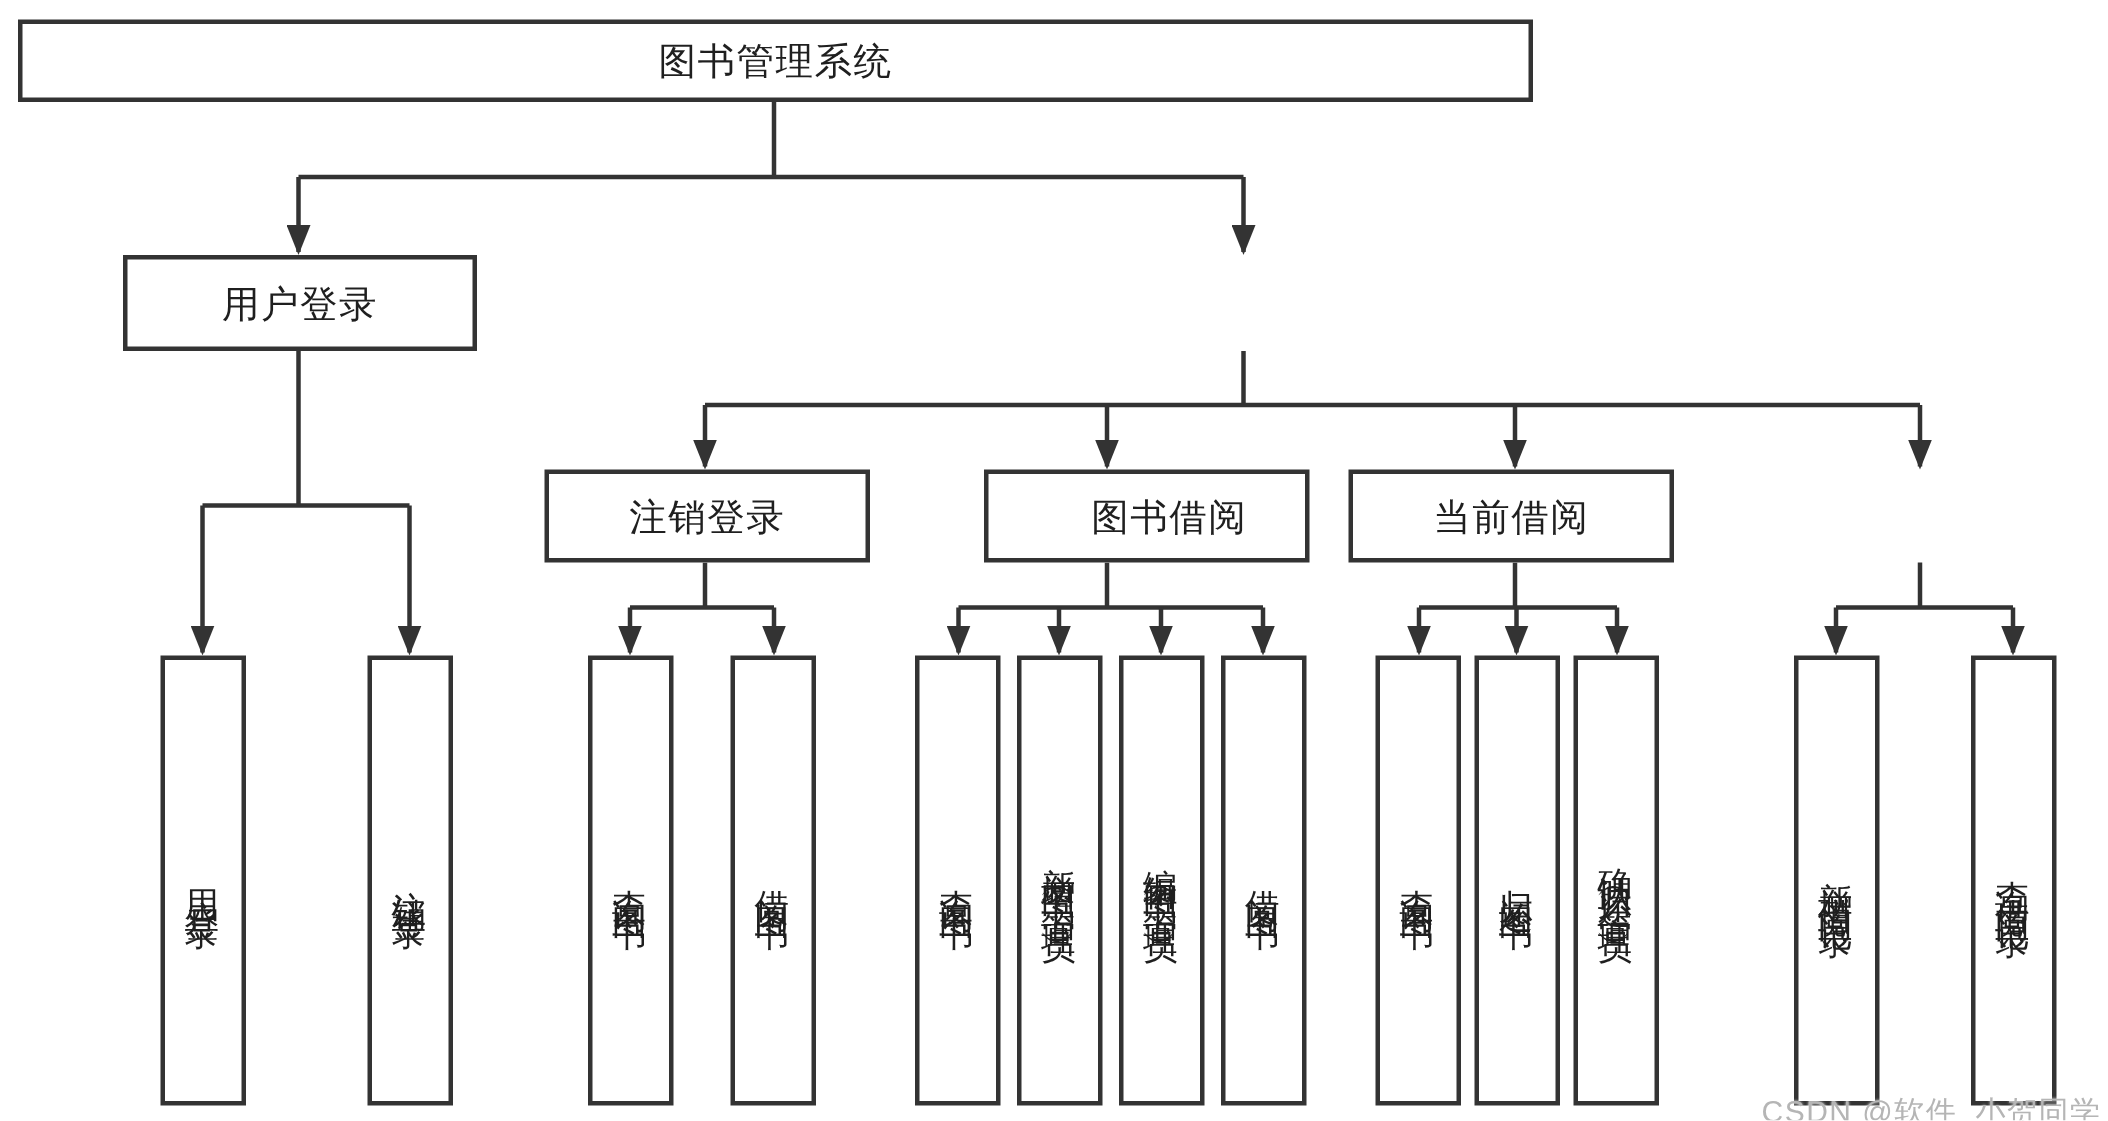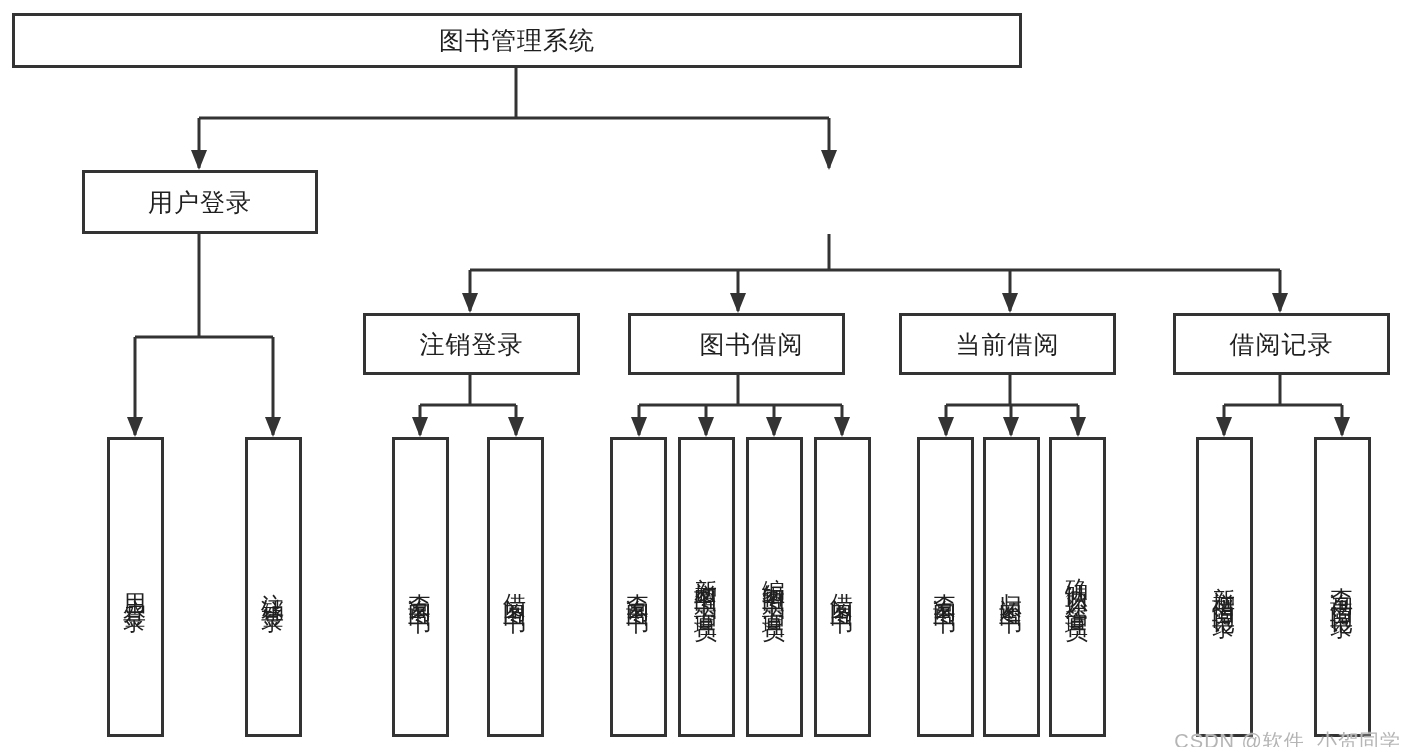--- a/index.html
+++ b/index.html
@@ -91,23 +91,22 @@
     <path class="ln" d="M1224 405 H1342"></path>
     <path class="ln" d="M1224 405 V435" marker-end="url(#arw)"></path>
     <path class="ln" d="M1342 405 V435" marker-end="url(#arw)"></path>
   </svg>
 
   <div class="box h root">图书管理系统</div>
 
   <div class="box h l2" style="left:82px;">用户登录</div>
 
   <div class="box h l3" style="left:363px;">注销登录</div>
-  <div class="box h l3" style="left:628px;padding-left:30px;">图书借阅</div>
+  <div class="box h l3" style="left:656px;padding-left:30px;">图书借阅</div>
   <div class="box h l3" style="left:899px;">当前借阅</div>
-  <div class="box h l3" style="left:1173px;">借阅记录</div>
 
   <div class="box leaf" style="left:107px;">用户登录</div>
   <div class="box leaf" style="left:245px;">注销登录</div>
 
   <div class="box leaf" style="left:392px;">查询图书</div>
   <div class="box leaf" style="left:487px;">借阅图书</div>
 
   <div class="box leaf" style="left:610px;">查询图书</div>
   <div class="box leaf" style="left:678px;">新增图书（管理员）</div>
   <div class="box leaf" style="left:746px;">编辑图书（管理员）</div>

